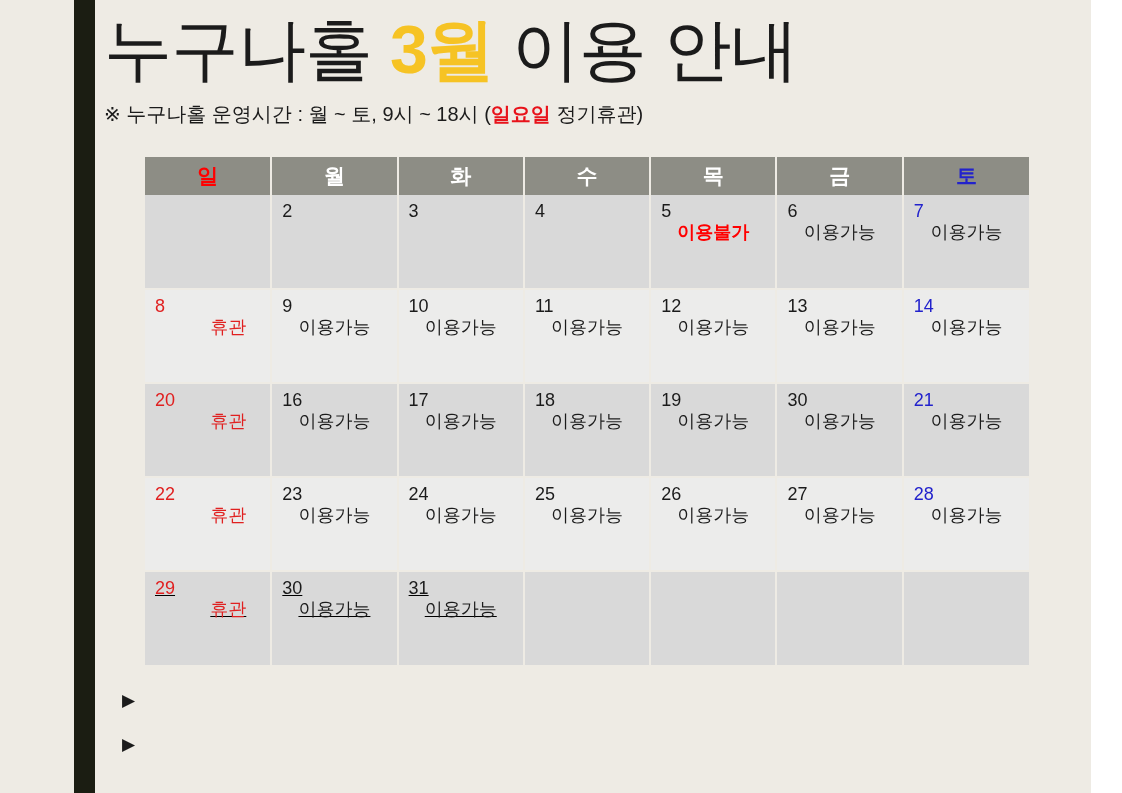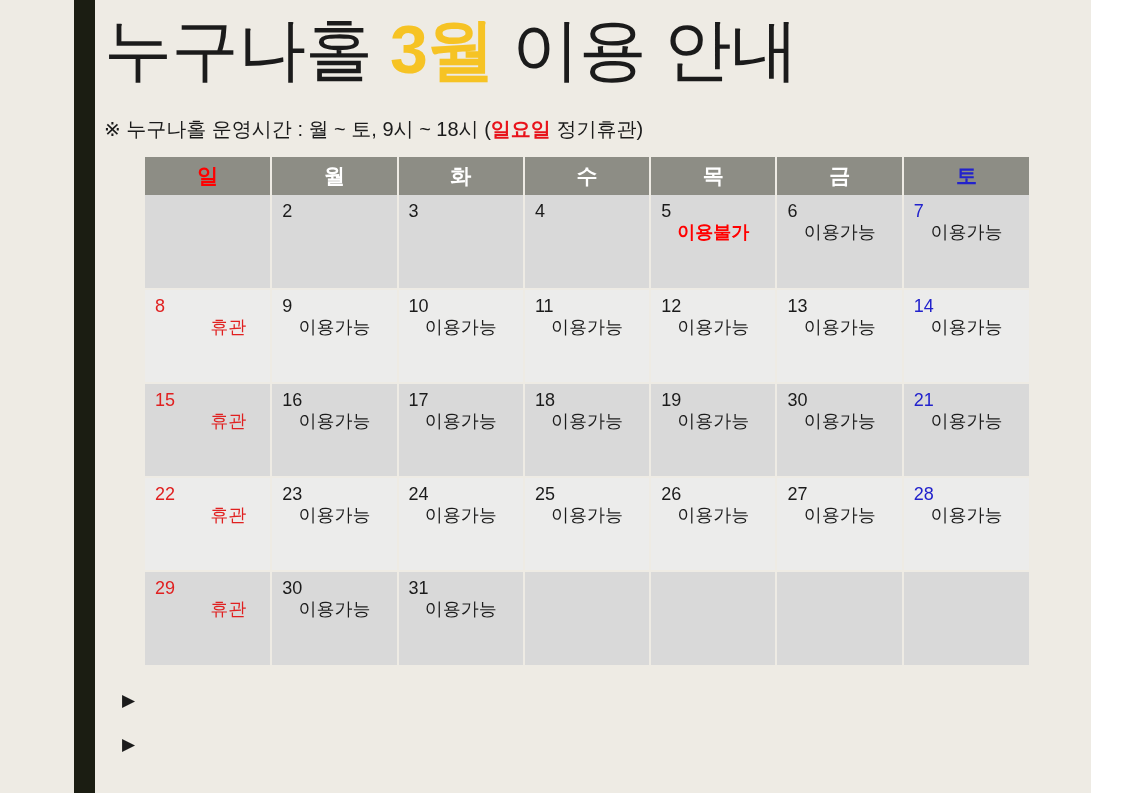--- a/index.html
+++ b/index.html
@@ -50,21 +50,21 @@
     color: #1b1b1b;
     white-space: nowrap;
     letter-spacing: -1px;
   }
   .title .accent-month {
     color: #f6c324;
     font-weight: 700;
   }
 
   .subtitle {
-    margin-top: 23px;
+    margin-top: 8px;
     font-size: 20px;
     line-height: 28px;
     color: #1b1b1b;
     white-space: nowrap;
   }
   .subtitle .hl-red {
     color: #e8121a;
     font-weight: 700;
   }
 
@@ -96,21 +96,21 @@
 
   .calendar tbody td {
     height: 94px;
     vertical-align: top;
     border-right: 2px solid #eeebe4;
     border-bottom: 2px solid #eeebe4;
     padding: 6px 10px 0 10px;
     position: relative;
   }
   .calendar tbody td:last-child { border-right: none; }
-  .calendar tbody tr:last-child td { border-bottom: none; }
+  .calendar tbody tr:last-child td { border-bottom: none; text-decoration: underline; }
 
   .calendar tbody tr.shade-dark  td { background: #d9d9d9; }
   .calendar tbody tr.shade-light td { background: #ececeb; }
 
   .daynum {
     font-size: 18px;
     line-height: 20px;
     color: #1b1b1b;
     font-weight: 400;
   }
@@ -240,21 +240,21 @@
             <div class="daynum">13</div>
             <div class="status">이용가능</div>
           </td>
           <td>
             <div class="daynum sat">14</div>
             <div class="status">이용가능</div>
           </td>
         </tr>
         <tr class="shade-dark">
           <td>
-            <div class="daynum sun">15</div>
+            <div class="daynum sun">20</div>
             <div class="status closed">휴관</div>
           </td>
           <td>
             <div class="daynum">16</div>
             <div class="status">이용가능</div>
           </td>
           <td>
             <div class="daynum">17</div>
             <div class="status">이용가능</div>
           </td>

